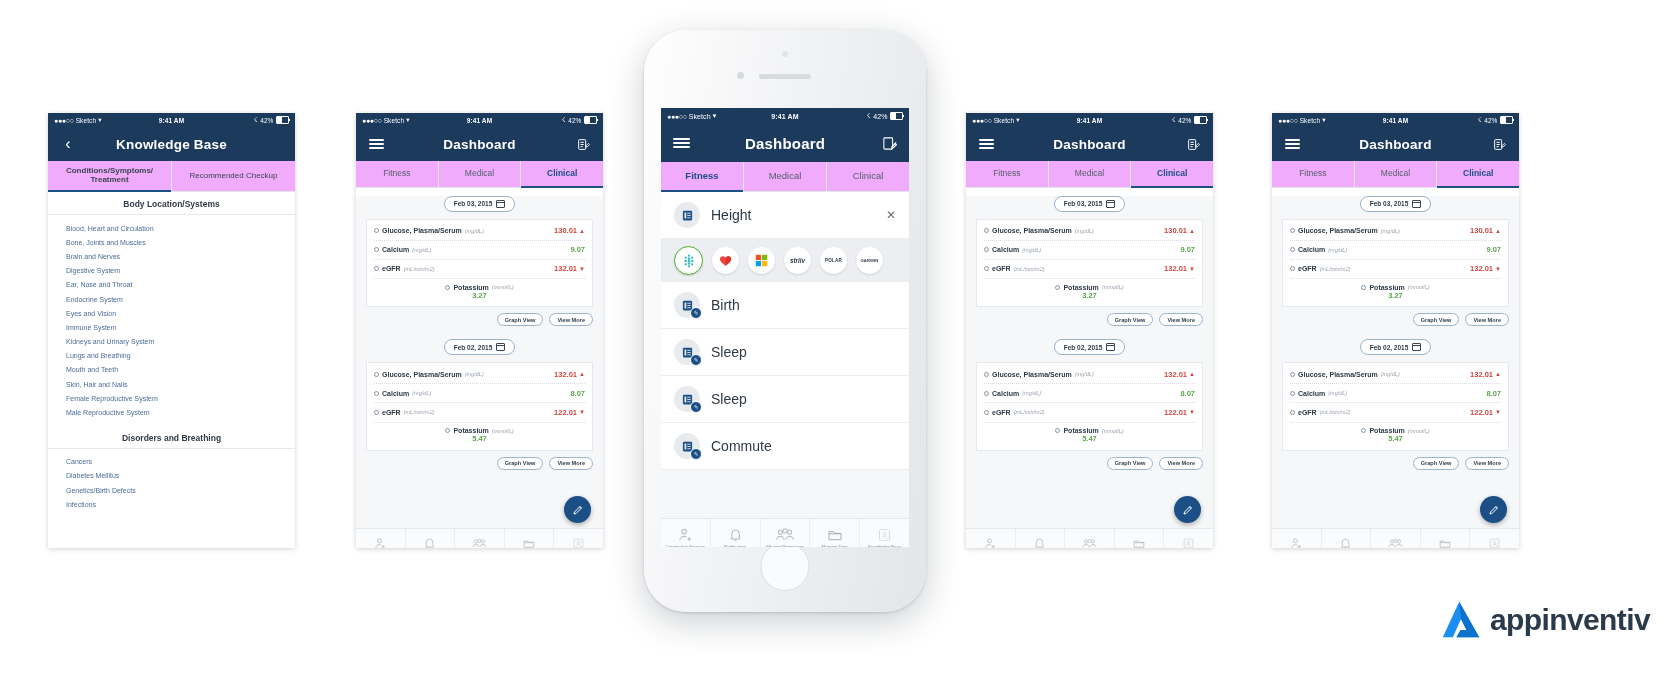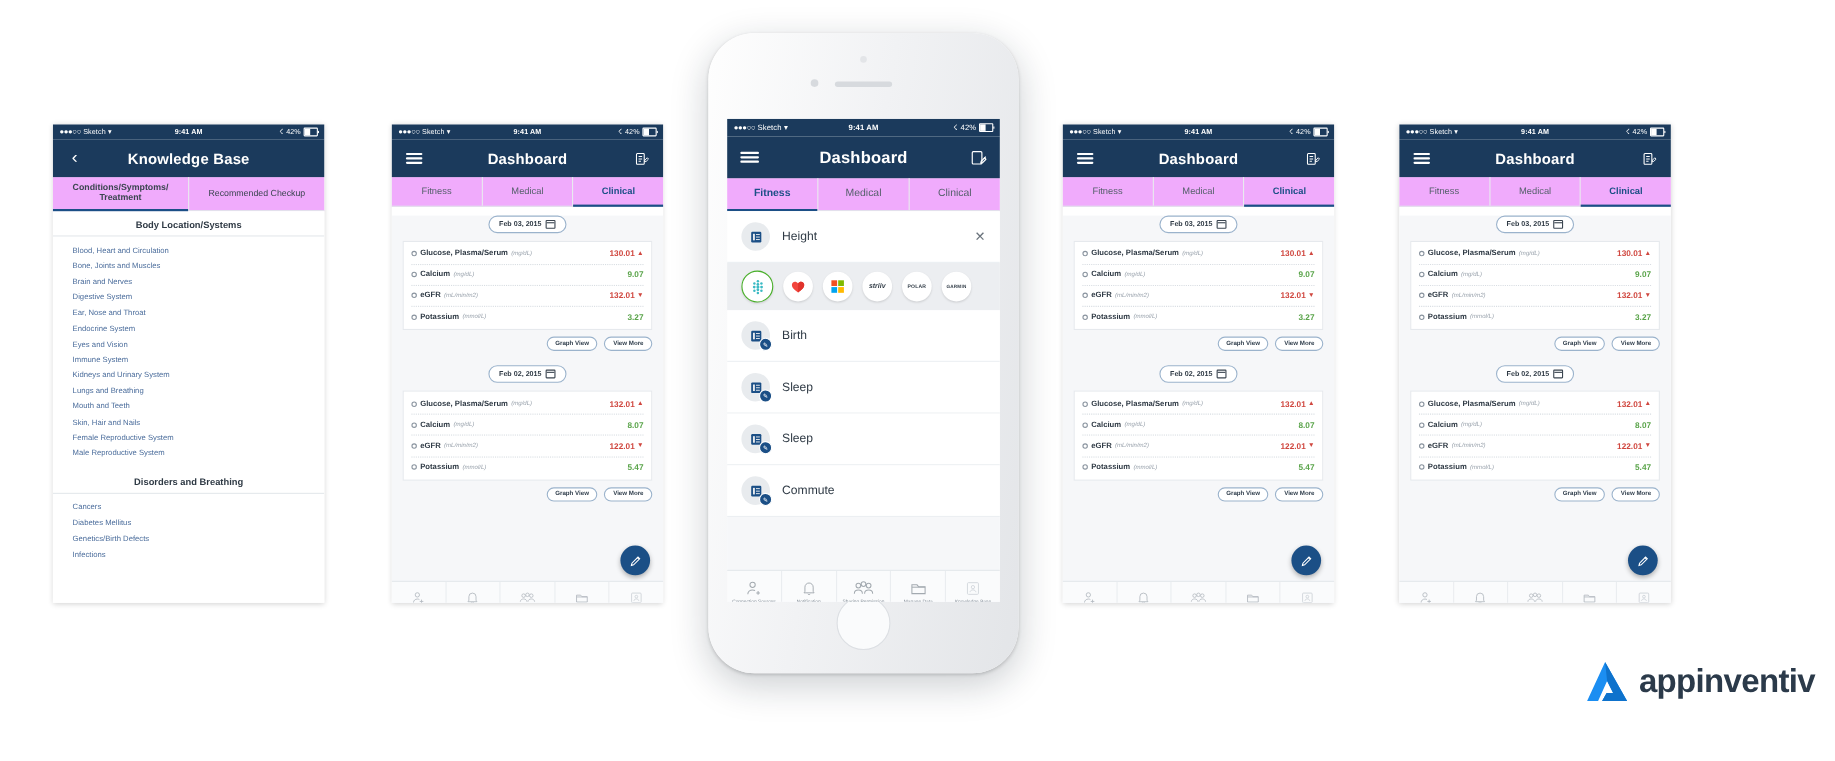--- a/index.html
+++ b/index.html
@@ -60,21 +60,21 @@
   
   .dash-body{background:#f6f7f9;height:calc(100% - 74px);position:relative;}
   .datepill{margin:8px auto 0;width:fit-content;border:1px solid #9bb3cc;border-radius:11px;
             padding:2.5px 9px;font-size:6.5px;color:#2f3a45;background:#fff;font-weight:bold;
             display:flex;align-items:center;gap:4px;}
   .cal-ico{width:7px;height:6.5px;border:1px solid #3b4550;border-radius:1px;position:relative;display:inline-block;}
   .cal-ico::before{content:"";position:absolute;left:0;right:0;top:1px;height:1px;background:#3b4550;}
   .labcard{margin:7px 10px 0;background:#fff;border:1px solid #e6e9ed;padding:2px 7px;}
   .labrow{display:flex;align-items:center;justify-content:space-between;
           padding:4.6px 0;border-bottom:1px dotted #d8dde2;}
-  .labrow:last-child{border-bottom:none;}
+  .labrow:last-child{border-bottom:none;flex-direction:column;}
   .labname{font-size:7px;color:#2f3a45;font-weight:bold;display:flex;align-items:center;gap:3px;}
   .labname .bullet{width:3px;height:3px;border:1px solid #8a949f;border-radius:50%;display:inline-block;}
   .labunit{font-size:5.5px;color:#9aa3ad;font-weight:normal;font-style:italic;}
   .labval{font-size:7.5px;font-weight:bold;display:flex;align-items:center;gap:2px;}
   .labval.high{color:#d0473f;}
   .labval.low{color:#5aa44a;}
   .arrow{font-size:6px;line-height:1;}
   .cardbtns{display:flex;justify-content:flex-end;gap:6px;margin:6px 10px 0;}
   .cbtn{border:1px solid #9bb3cc;border-radius:9px;background:#fff;
         font-size:5.6px;color:#33414f;padding:2.6px 7px;font-weight:bold;}
@@ -104,21 +104,21 @@
   .device .home{position:absolute;bottom:21px;left:50%;transform:translateX(-50%);
                 width:47px;height:47px;border-radius:50%;background:#fafbfc;
                 border:1.4px solid #dcdfe3;}
   .screen{position:absolute;left:17px;top:78px;width:248px;height:439px;
           background:#fff;overflow:hidden;}
 
   
   .fit-body{background:#f6f7f9;height:calc(100% - 74px);position:relative;}
   .fitrow{display:flex;align-items:center;gap:11px;background:#fff;height:46px;
           padding:0 13px;border-bottom:1px solid #eceff2;}
-  .fitrow .name{font-size:11px;color:#2f3a45;}
+  .fitrow .name{font-size:14px;color:#2f3a45;}
   .docicon{position:relative;width:26px;height:26px;border-radius:50%;background:#e8ebee;
            display:flex;align-items:center;justify-content:center;flex:0 0 26px;}
   .docicon .badge{position:absolute;right:-2px;bottom:-1px;width:10px;height:10px;border-radius:50%;
                   background:#1b4f86;border:1.4px solid #fff;display:flex;align-items:center;
                   justify-content:center;color:#fff;font-size:5.5px;}
   .closex{margin-left:auto;color:#6a737c;font-size:12px;line-height:1;}
   .approw{background:#eceef1;display:flex;align-items:center;gap:9px;padding:7px 13px;}
   .appbubble{width:27px;height:27px;border-radius:50%;background:#fff;display:flex;
              align-items:center;justify-content:center;box-shadow:0 1px 2px rgba(0,0,0,.13);
              font-size:6.5px;font-weight:bold;overflow:hidden;flex:0 0 27px;}

